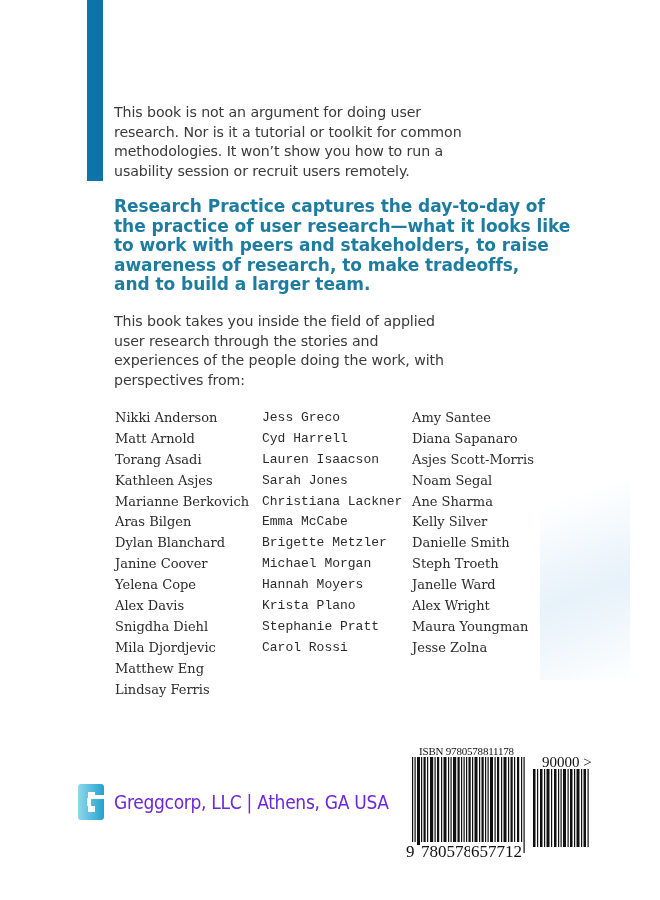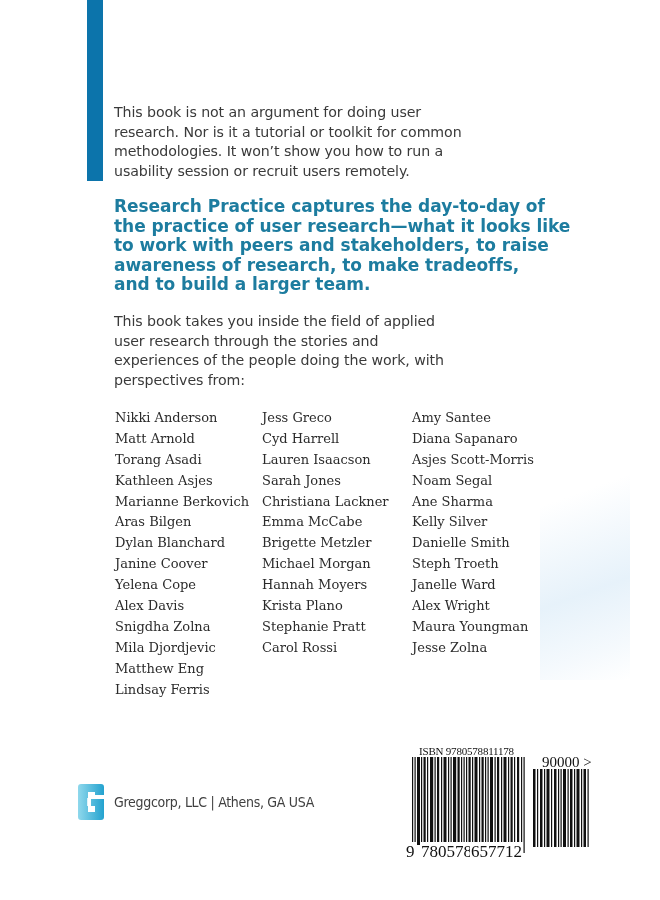--- a/index.html
+++ b/index.html
@@ -25,34 +25,34 @@
     }
     .p3 { top: 312px; }
     .line { display: block; white-space: nowrap; }
     .names {
       position: absolute; top: 408px; left: 115px;
       font-family: "DejaVu Serif", serif; font-size: 13px; color: #2b2b2b;
     }
     .col { position: absolute; top: 0; white-space: nowrap; }
     .col .name { display: block; height: 20.9px; line-height: 20.9px; }
     .col-1 { left: 0; }
-    .col-2 { left: 147px; }
+    .col-2 { left: 147px; font-family: Liberation Mono, monospace; }
     .col-3 { left: 297px; }
     .gradient-patch {
       position: absolute; left: 540px; top: 455px; width: 90px; height: 225px;
       background: linear-gradient(160deg, rgba(255,255,255,0) 20%, rgba(220,236,248,0.7) 60%, rgba(235,244,251,0.5) 85%, rgba(255,255,255,0) 100%);
     }
     .publisher {
       position: absolute; left: 78px; top: 784px; height: 36px;
       display: flex; align-items: center;
     }
     .logo { width: 26px; height: 36px; margin-right: 10px; }
     .publisher-text {
       font-family: "DejaVu Sans Condensed", "DejaVu Sans", sans-serif;
-      font-size: 14px; color: #404040; letter-spacing: -0.3px;
+      font-size: 19px; color: #6d28d9; letter-spacing: -0.3px;
       font-stretch: condensed;
     }
     .barcode { position: absolute; left: 405px; top: 742px; width: 200px; height: 130px; }
     .isbn-label {
       position: absolute; left: 14px; top: 3px;
       font-family: "Liberation Serif", serif; font-size: 11px; color: #111;
       letter-spacing: -0.2px; white-space: nowrap;
     }
     .digits {
       position: absolute; top: 100px; left: 0; width: 122px;
@@ -103,21 +103,21 @@
     <span class="name">Nikki Anderson</span>
     <span class="name">Matt Arnold</span>
     <span class="name">Torang Asadi</span>
     <span class="name">Kathleen Asjes</span>
     <span class="name">Marianne Berkovich</span>
     <span class="name">Aras Bilgen</span>
     <span class="name">Dylan Blanchard</span>
     <span class="name">Janine Coover</span>
     <span class="name">Yelena Cope</span>
     <span class="name">Alex Davis</span>
-    <span class="name">Snigdha Zolna</span>
+    <span class="name">Snigdha Diehl</span>
     <span class="name">Mila Djordjevic</span>
     <span class="name">Matthew Eng</span>
     <span class="name">Lindsay Ferris</span>
   </div>
   <div class="col col-2">
     <span class="name">Jess Greco</span>
     <span class="name">Cyd Harrell</span>
     <span class="name">Lauren Isaacson</span>
     <span class="name">Sarah Jones</span>
     <span class="name">Christiana Lackner</span>

